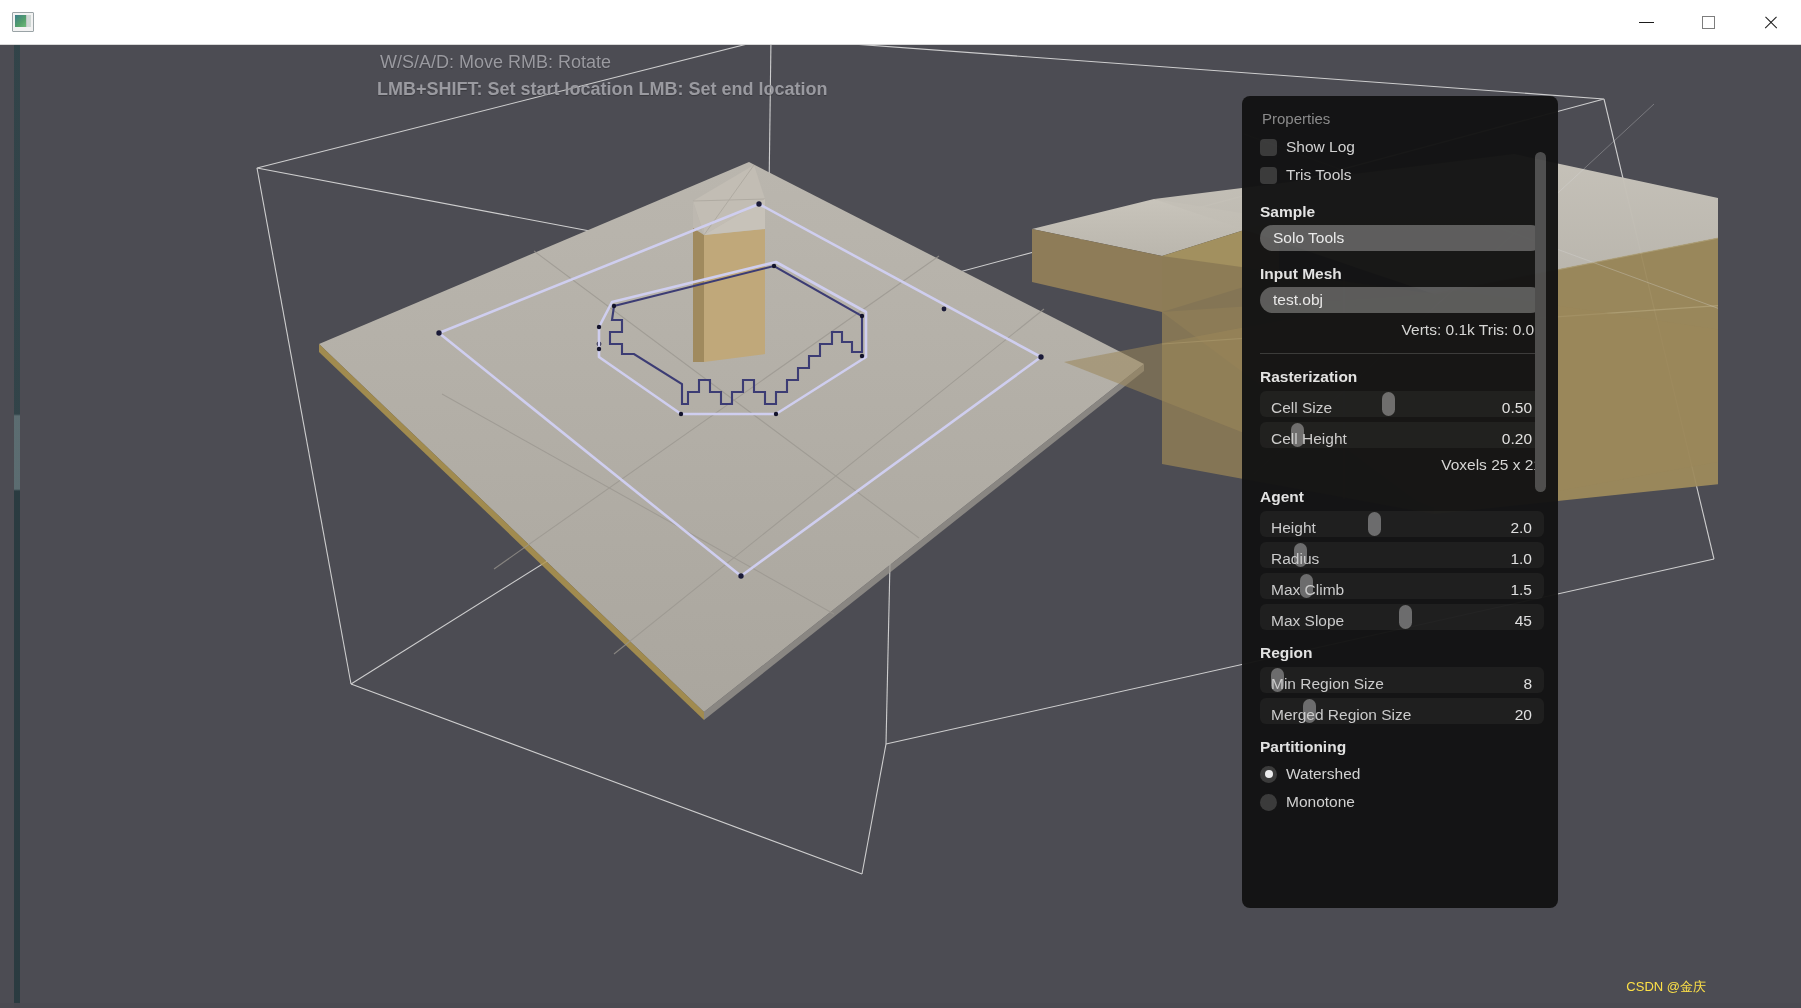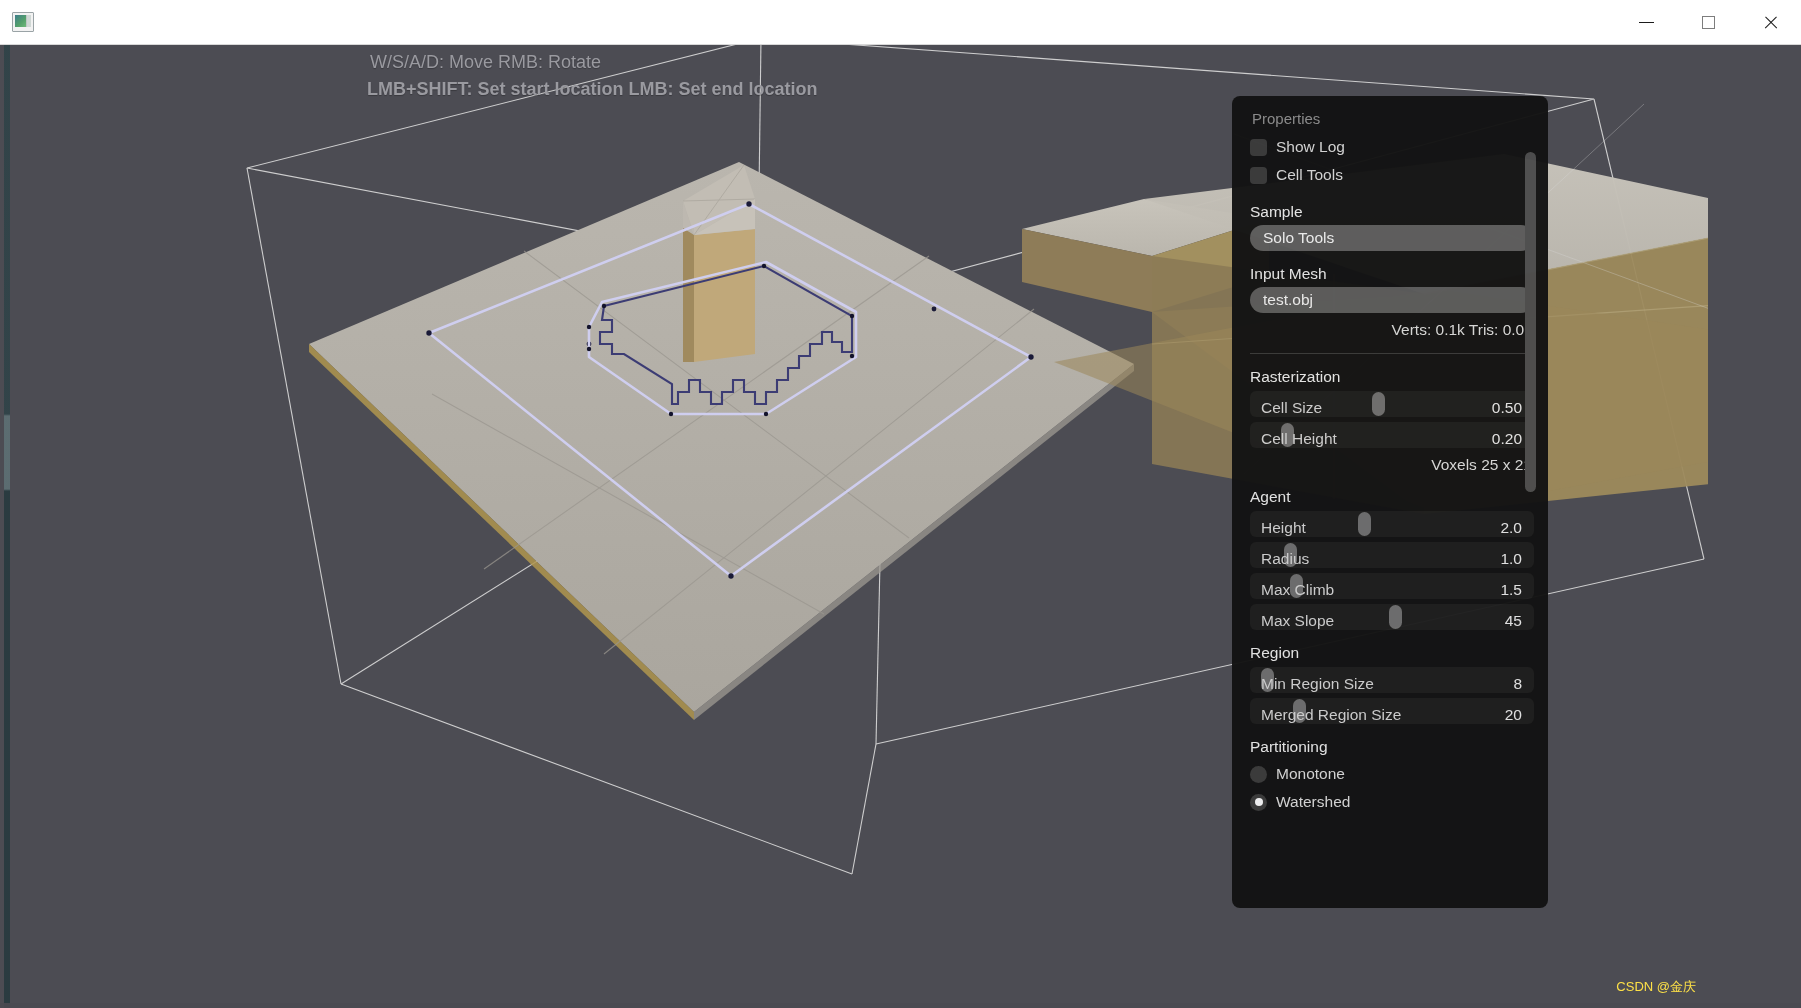--- a/index.html
+++ b/index.html
@@ -86,21 +86,21 @@
     left: 0; top: 7px;
     width: 16px; height: 1.4px;
     background: #1b1b1b;
   }
   .glyph-close::before { transform: rotate(45deg); }
   .glyph-close::after  { transform: rotate(-45deg); }
 
   
   .viewport {
     position: absolute;
-    left: 4px; top: 44px;
+    left: 14px; top: 44px;
     width: 1704px;
     height: 964px;
     background: #4c4c53;
     overflow: hidden;
   }
   .edge-left {
     position: absolute;
     left: 0; top: 0;
     width: 6px; height: 964px;
     background: linear-gradient(to bottom,
@@ -187,21 +187,21 @@
     left: 4.5px; top: 4.5px;
     width: 8px; height: 8px;
     border-radius: 50%;
     background: #f2f2f2;
   }
   .check-label { font-size: 15.5px; color: #d6d6d6; }
 
   .group-head {
     font-size: 15.5px;
     color: #e6e6e6;
-    font-weight: normal;
+    font-weight: bold;
     margin: 14px 0 4px 8px;
   }
   .pillbox {
     height: 26px;
     background: #5b5b5b;
     border-radius: 13px;
     display: flex;
     align-items: center;
     padding-left: 13px;
     margin: 0 2px 0 8px;
@@ -443,21 +443,21 @@
       <div class="props-inner">
 
         <div class="props-title">Properties</div>
 
         <div class="check-row">
           <span class="checkbox"></span>
           <span class="check-label">Show Log</span>
         </div>
         <div class="check-row">
           <span class="checkbox"></span>
-          <span class="check-label">Cell Tools</span>
+          <span class="check-label">Tris Tools</span>
         </div>
 
         <div class="group-head">Sample</div>
         <div class="pillbox">Solo Tools</div>
 
         <div class="group-head">Input Mesh</div>
         <div class="pillbox">test.obj</div>
         <div class="metric">Verts: 0.1k  Tris: 0.0k</div>
 
         <div class="divider"></div>
@@ -504,26 +504,26 @@
           <span class="s-value">8</span>
         </div>
         <div class="slider-row">
           <span class="s-knob" style="left:15%"></span>
           <span class="s-label">Merged Region Size</span>
           <span class="s-value">20</span>
         </div>
 
         <div class="group-head">Partitioning</div>
         <div class="check-row">
+          <span class="radio on"></span>
+          <span class="check-label">Watershed</span>
+        </div>
+        <div class="check-row">
           <span class="radio"></span>
           <span class="check-label">Monotone</span>
-        </div>
-        <div class="check-row">
-          <span class="radio on"></span>
-          <span class="check-label">Watershed</span>
         </div>
 
       </div>
 
       <div class="pscroll-track">
         <div class="pscroll-thumb"></div>
       </div>
     </div>
 
     <div class="watermark">CSDN @金庆</div>

